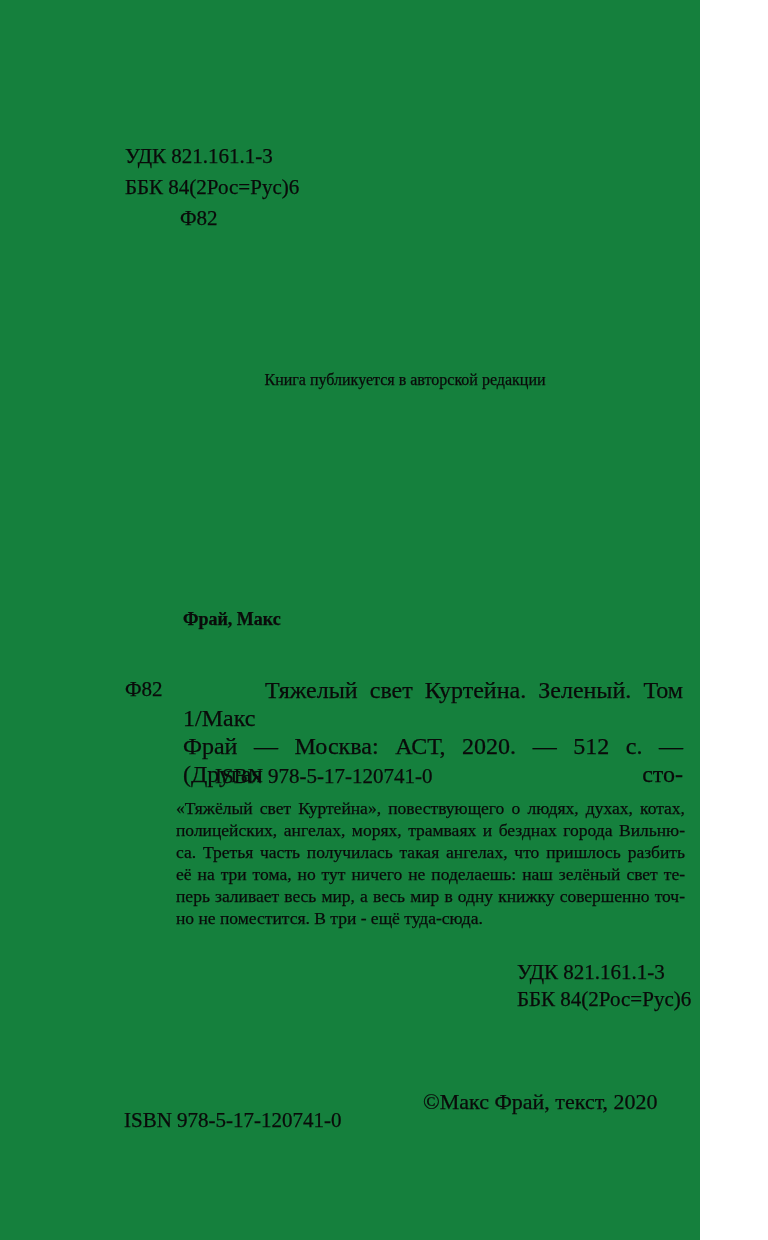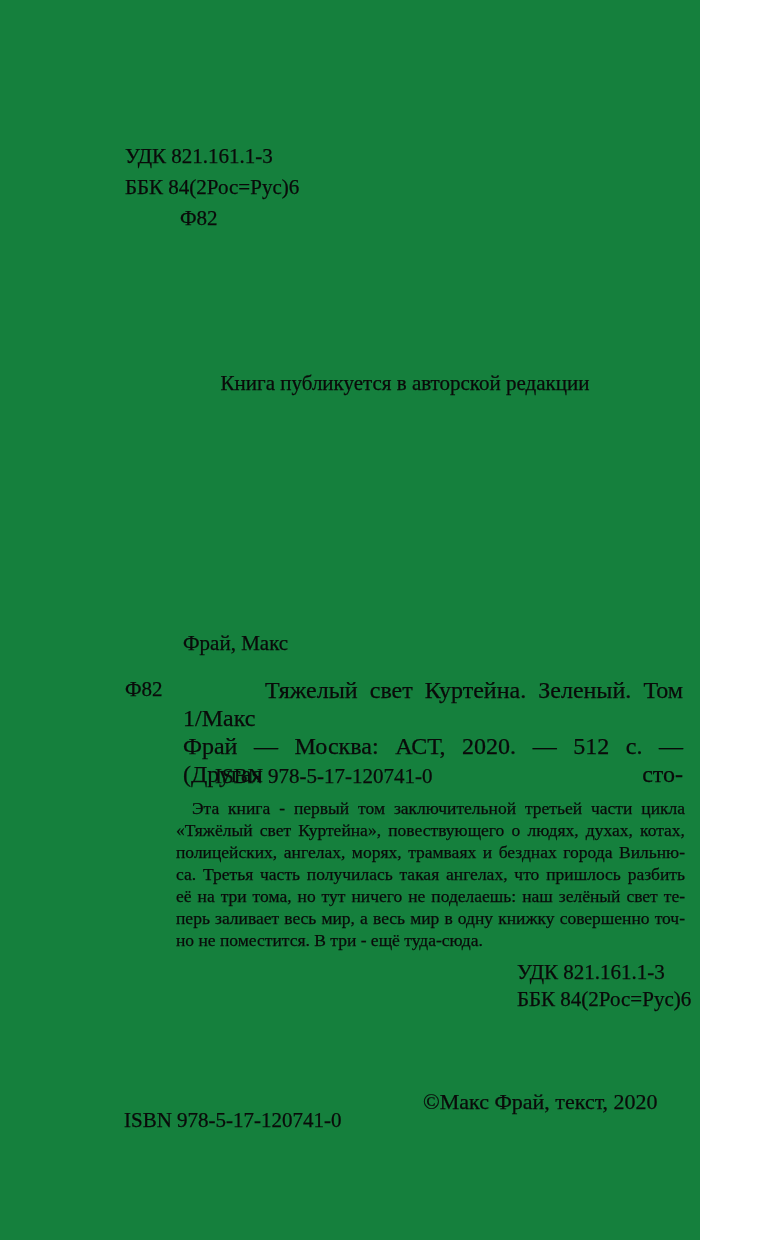--- a/index.html
+++ b/index.html
@@ -13,25 +13,25 @@
     -webkit-text-stroke: 0.25px currentColor;
     overflow: hidden;
   }
   .abs { position: absolute; }
 
   
   .top-block { left: 125px; top: 141px; font-size: 21px; line-height: 31px; }
   .top-block .code-line { padding-left: 55px; }
 
   
-  .notice { left: 125px; top: 371px; width: 560px; text-align: center; font-size: 21px; }
+  .notice { left: 125px; top: 371px; width: 560px; text-align: center; font-size: 16px; }
 
   
   .card-code { left: 125px; top: 677px; font-size: 21px; }
-  .card-author { left: 183px; top: 631px; font-size: 21px; font-weight: normal; }
+  .card-author { left: 183px; top: 609px; font-size: 18px; font-weight: bold; }
   .card-desc { left: 183px; top: 676px; width: 500px; font-size: 24px; line-height: 28px; }
   .card-isbn { left: 215px; top: 764px; font-size: 21px; }
   .card-annot { left: 176px; top: 797px; width: 509px; font-size: 17.5px; line-height: 22px; }
   .card-udk2 { left: 517px; top: 959px; font-size: 21px; line-height: 27px; }
 
   
   .footer-isbn { left: 124px; top: 1108px; font-size: 21px; }
   .footer-copy { left: 423px; top: 1091px; font-size: 22px; line-height: 22.5px; }
 
   
@@ -59,21 +59,20 @@
   <div class="abs card-code">Ф82</div>
 
   <div class="abs card-desc">
       <div class="jline jfirst">Тяжелый свет Куртейна. Зеленый. Том 1/Макс</div>
       <div class="jline">Фрай — Москва: АСТ, 2020. — 512 с. — (Другая сто-</div>
     </div>
 
   <div class="abs card-isbn">ISBN 978-5-17-120741-0</div>
 
   <div class="abs card-annot">
-      <div class="jline jfirst">Эта книга - первый том заключительной третьей части цикла</div>
       <div class="jline">«Тяжёлый свет Куртейна», повествующего о людях, духах, котах,</div>
       <div class="jline">полицейских, ангелах, морях, трамваях и безднах города Вильню-</div>
       <div class="jline">са. Третья часть получилась такая ангелах, что пришлось разбить</div>
       <div class="jline">её на три тома, но тут ничего не поделаешь: наш зелёный свет те-</div>
       <div class="jline">перь заливает весь мир, а весь мир в одну книжку совершенно точ-</div>
       <div class="jline jlast">но не поместится. В три - ещё туда-сюда.</div>
     </div>
 
   <div class="abs card-udk2 plain">
     <div class="jline">УДК 821.161.1-3</div>

